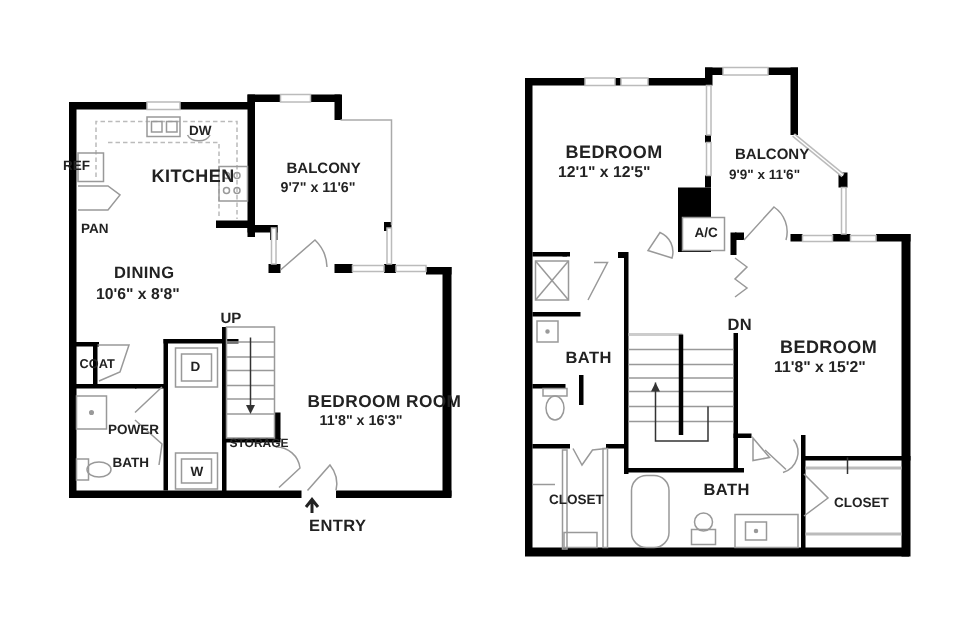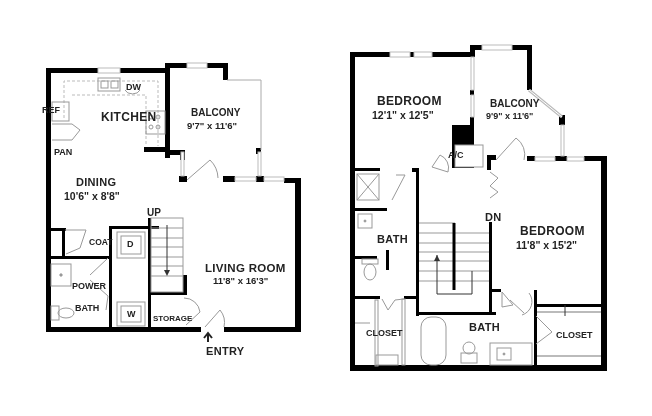--- a/index.html
+++ b/index.html
@@ -221,34 +221,34 @@
 
 <div class="lbl room" style="left:73px;top:111px;margin-left:28px;">KITCHEN</div>
 <div class="lbl small" style="left:42px;top:106px;">REF</div>
 <div class="lbl small" style="left:54px;top:129px;margin-top:19px;">PAN</div>
 <div class="lbl small" style="left:126px;top:83px;">DW</div>
 <div class="lbl small" style="left:191px;top:108px;font-size:10px;">BALCONY</div>
 <div class="lbl dim" style="left:187px;top:121px;font-size:9.5px;">9'7" x 11'6"</div>
 <div class="lbl room" style="left:76px;top:177px;font-size:11px;text-align:center;">DINING</div>
 <div class="lbl dim" style="left:64px;top:191px;">10'6" x 8'8"</div>
 <div class="lbl small" style="left:147px;top:208px;font-size:10px;">UP</div>
-<div class="lbl small" style="left:53px;top:238px;font-size:8.5px;margin-left:36px;">COAT</div>
+<div class="lbl small" style="left:53px;top:238px;font-size:8.5px;">COAT</div>
 <div class="lbl small" style="left:127px;top:240px;">D</div>
 <div class="lbl small" style="left:127px;top:310px;">W</div>
 <div class="lbl small" style="left:72px;top:282px;">POWER</div>
 <div class="lbl small" style="left:75px;top:304px;">BATH</div>
-<div class="lbl tiny" style="left:153px;top:315px;">STORAGE</div>
-<div class="lbl room" style="left:205px;top:263px;font-size:11.5px;">LIVING ROOM</div>
+<div class="lbl tiny" style="left:153px;top:292px;">STORAGE</div>
+<div class="lbl room" style="left:205px;top:263px;font-size:11.5px;">BEDROOM ROOM</div>
 <div class="lbl dim" style="left:213px;top:276px;font-size:9.5px;">11'8" x 16'3"</div>
 <div class="lbl room" style="left:190px;top:346px;font-size:11px;padding-left:16px;">ENTRY</div>
 
 <div class="lbl room" style="left:377px;top:95px;">BEDROOM</div>
 <div class="lbl dim" style="left:372px;top:110px;">12'1" x 12'5"</div>
 <div class="lbl small" style="left:490px;top:99px;font-size:10px;">BALCONY</div>
 <div class="lbl dim" style="left:486px;top:112px;font-size:9px;">9'9" x 11'6"</div>
-<div class="lbl small" style="left:448px;top:151px;">A/C</div>
+<div class="lbl small" style="left:463px;top:151px;">A/C</div>
 <div class="lbl room" style="left:377px;top:234px;font-size:11px;">BATH</div>
 <div class="lbl room" style="left:466px;top:212px;font-size:11px;padding-left:19px;">DN</div>
 <div class="lbl room" style="left:520px;top:225px;">BEDROOM</div>
 <div class="lbl dim" style="left:516px;top:240px;">11'8" x 15'2"</div>
 <div class="lbl small" style="left:366px;top:329px;">CLOSET</div>
 <div class="lbl room" style="left:469px;top:322px;font-size:11px;">BATH</div>
 <div class="lbl small" style="left:556px;top:331px;">CLOSET</div>
 
 </body></html>

